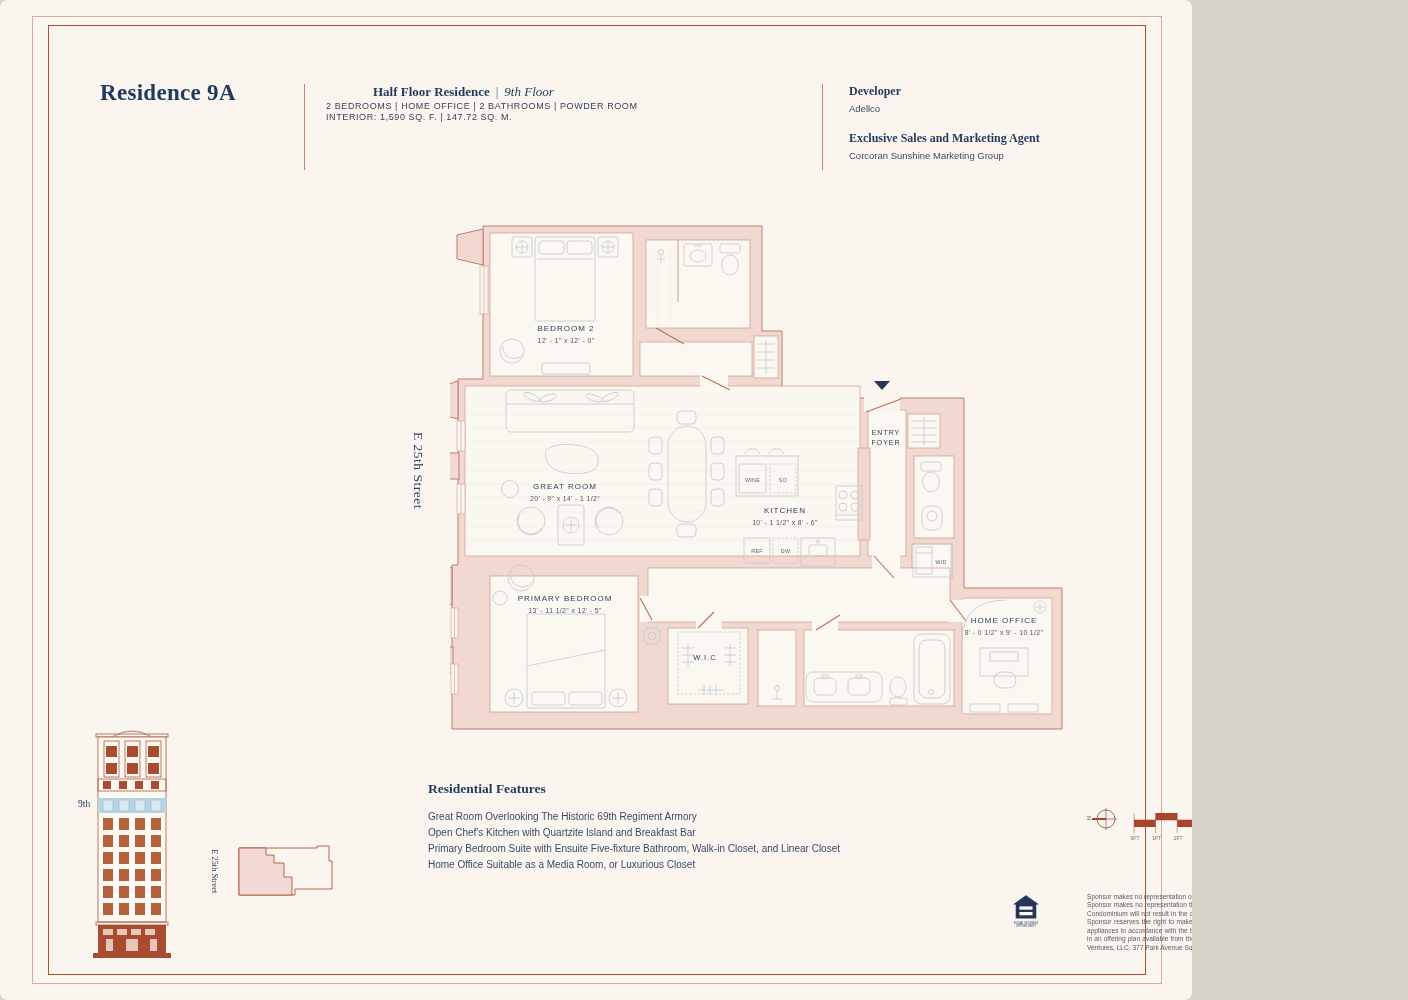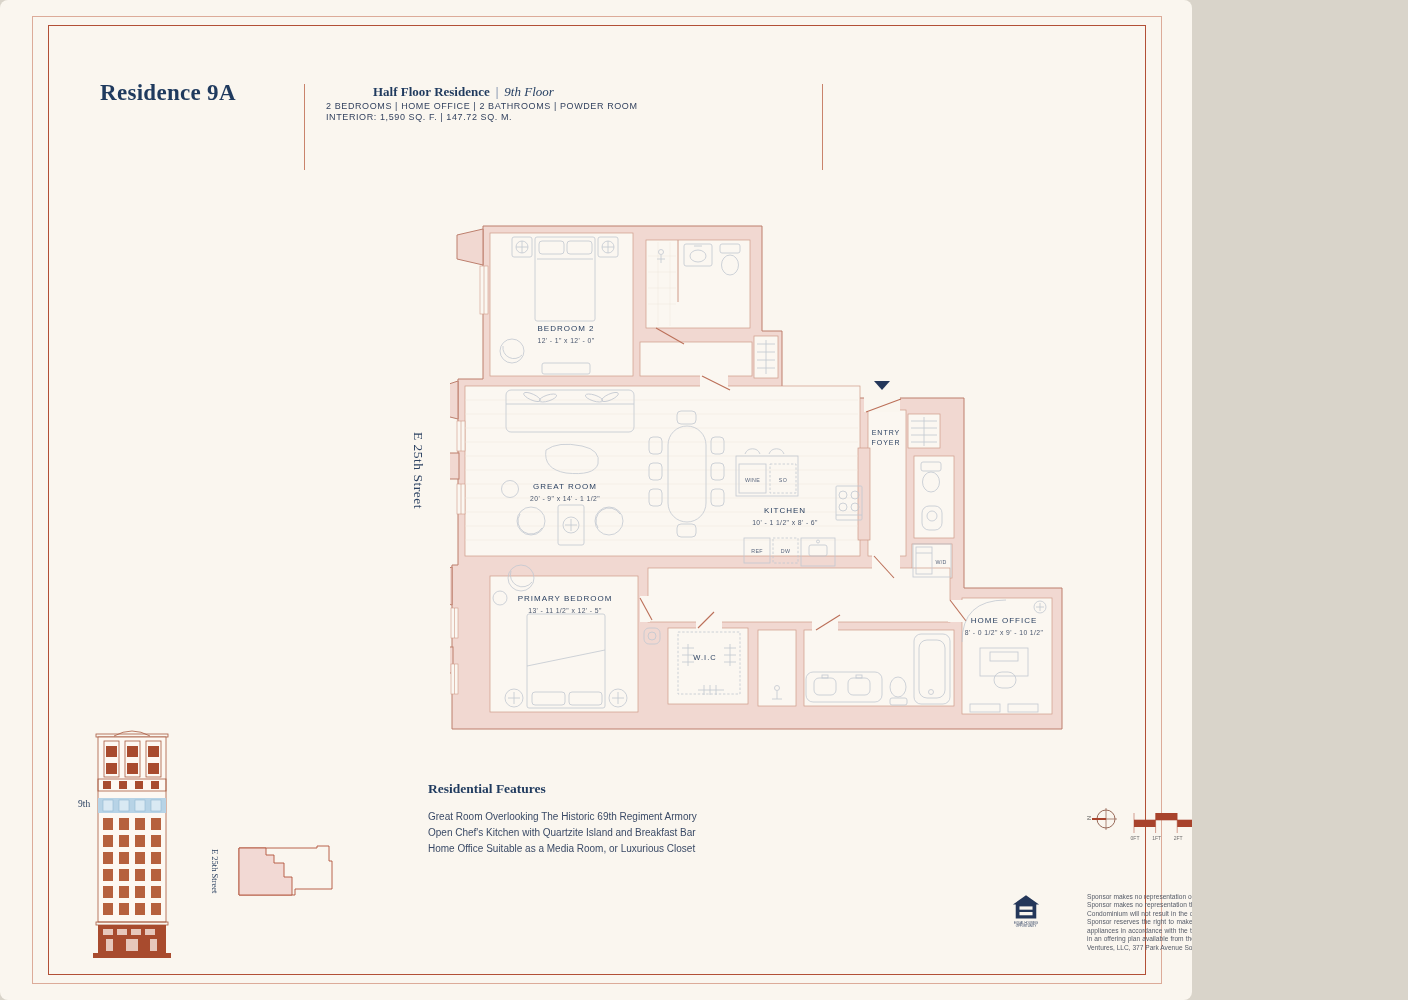--- a/index.html
+++ b/index.html
@@ -51,20 +51,27 @@
   <div class="abs serif title">Residence 9A</div>
   <div class="vdiv" style="left:304px"></div>
   <div class="abs col2">
     <div class="serif l1">
       <span class="b">Half Floor Residence</span><span class="sep">|</span><span class="i">9th Floor</span>
     </div>
     <div class="specs">2 BEDROOMS  |  HOME OFFICE  |  2 BATHROOMS  |  POWDER ROOM</div>
     <div class="specs">INTERIOR:  1,590 SQ. F.  |  147.72 SQ. M.</div>
   </div>
   <div class="vdiv" style="left:822px"></div>
+  <div class="abs col3">
+    <div class="serif lab">Developer</div>
+    <div class="val">Adellco</div>
+    <div class="gap"></div>
+    <div class="serif lab">Exclusive Sales and Marketing Agent</div>
+    <div class="val">Corcoran Sunshine Marketing Group</div>
+  </div>
 
   <div class="abs logo">
     <span class="txt"><span>114</span> <span class="u">E</span></span>
     <svg width="44" height="56" viewBox="0 0 48 62">
       <path d="M3,2 H45 V36 Q45,47 24,54 Q3,47 3,36 Z" fill="none" stroke="#a85136" stroke-width="2"></path>
       <path d="M7,6 H41 V34 Q41,43 24,49 Q7,43 7,34 Z" fill="none" stroke="#a85136" stroke-width="1"></path>
       <path d="M4,44 Q24,60 44,44" fill="none" stroke="#a85136" stroke-width="1.6"></path>
       <path d="M5,50 Q24,64 43,50" fill="none" stroke="#a85136" stroke-width="1"></path>
       <text x="24" y="38" text-anchor="middle" font-size="32" fill="#a85136" font-family="Liberation Serif,DejaVu Serif,serif">A</text>
     </svg>
@@ -355,20 +362,21 @@
       <text x="705" y="660" class="rl" style="font-size:7.5px">W.I.C</text>
       <text x="1004" y="623" class="rl">HOME OFFICE</text>
       <text x="1004" y="635" class="rd">8' - 0 1/2" x 9' - 10 1/2"</text>
     </g>
   </svg>
 
   <div class="abs serif feat-head">Residential Features</div>
   <div class="abs feat-list">
     <div>Great Room Overlooking The Historic 69th Regiment Armory</div>
     <div>Open Chef's Kitchen with Quartzite Island and Breakfast Bar</div>
+    <div>Primary Bedroom Suite with Ensuite Five-fixture Bathroom, Walk-in Closet, and Linear Closet</div>
     <div>Home Office Suitable as a Media Room, or Luxurious Closet</div>
   </div>
 
   <svg class="abs" style="left:93px;top:726px" width="78" height="232" viewBox="0 0 78 232">
     <g stroke="#a85a40" stroke-width=".8" fill="none">
       <path d="M21,10 Q39,0 57,10"></path>
       <rect x="3" y="8" width="72" height="3"></rect>
       <rect x="5" y="11" width="68" height="185" fill="#fdf8f2"></rect>
       <rect x="11" y="15" width="15" height="36"></rect>
         <rect x="32" y="15" width="15" height="36"></rect>

